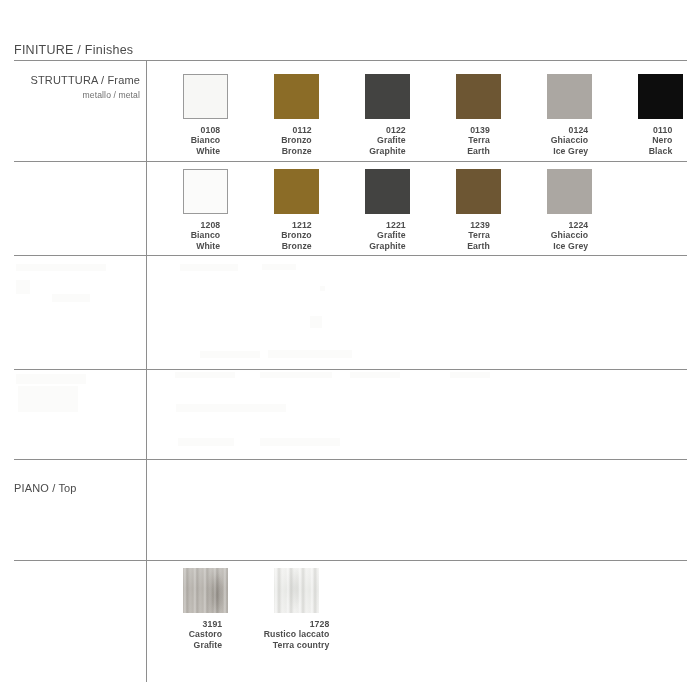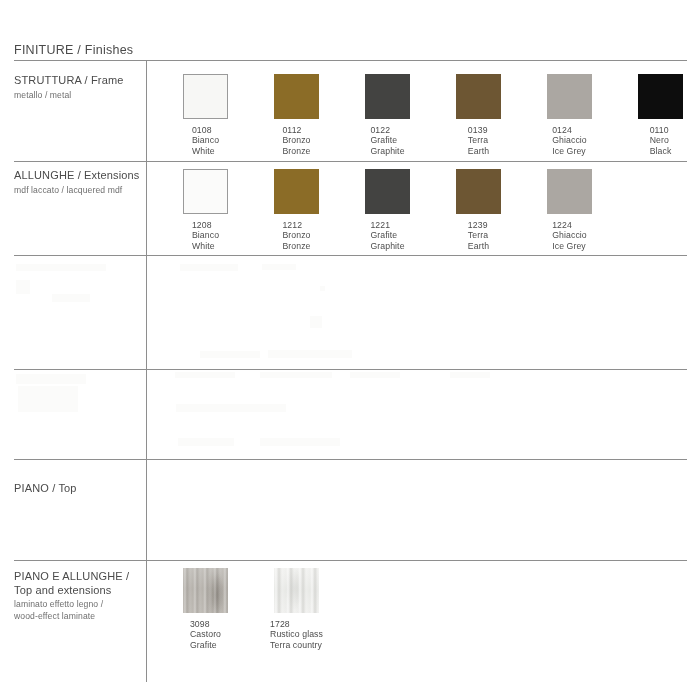--- a/index.html
+++ b/index.html
@@ -88,26 +88,27 @@
     box-sizing: border-box;
     position: relative;
     overflow: hidden;
   }
   .chip.bordered {
     border: 1px solid #9a9a9a;
   }
 
   .chip-caption {
     margin-top: 6px;
-    text-align: left;
+    text-align: right;
     font-size: 8.7px;
     line-height: 10.4px;
     color: #4d4d4d;
     letter-spacing: 0.1px;
     white-space: nowrap;
+    font-weight: bold;
   }
   .chip-caption .code { display: block; }
   .chip-caption .it   { display: block; }
   .chip-caption .en   { display: block; }
 
   
   .wood-beaver {
     background:
       repeating-linear-gradient(90deg,
         rgba(255,255,255,0.00) 0px,
@@ -159,21 +160,21 @@
 
   <div class="hrule" style="top:48px;"></div>
   <div class="hrule" style="top:149px;"></div>
   <div class="hrule" style="top:243px;"></div>
   <div class="hrule" style="top:357px;"></div>
   <div class="hrule" style="top:447px;"></div>
   <div class="hrule" style="top:548px;"></div>
 
   <div class="vrule" style="top:48px; height:622px;"></div>
 
-  <div class="sec-label" style="top:62px;">
+  <div class="sec-label" style="top:62px;text-align:right;">
     <div class="l1">STRUTTURA / Frame</div>
     <div class="l2">metallo / metal</div>
   </div>
 
   <div class="swatch-row" style="top:62px;">
 
     <div class="swatch-cell">
       <div class="chip bordered" style="background:#f7f7f5;"></div>
       <div class="chip-caption">
         <span class="code">0108</span>
@@ -222,24 +223,20 @@
       <div class="chip" style="background:#0d0d0d;"></div>
       <div class="chip-caption">
         <span class="code">0110</span>
         <span class="it">Nero</span>
         <span class="en">Black</span>
       </div>
     </div>
 
   </div>
 
-  <div class="sec-label" style="top:157px;">
-    <div class="l1">ALLUNGHE / Extensions</div>
-    <div class="l2">mdf laccato / lacquered mdf</div>
-  </div>
 
   <div class="swatch-row" style="top:157px;">
 
     <div class="swatch-cell">
       <div class="chip bordered" style="background:#fbfbfa;"></div>
       <div class="chip-caption">
         <span class="code">1208</span>
         <span class="it">Bianco</span>
         <span class="en">White</span>
       </div>
@@ -305,41 +302,37 @@
     <div class="ghost" style="left:178px; top:426px; width:56px;  height:8px;"></div>
     <div class="ghost" style="left:260px; top:426px; width:80px;  height:8px;"></div>
     <div class="ghost" style="left:176px; top:392px; width:110px; height:8px;"></div>
   </div>
 
   <div class="sec-label" style="top:458px;margin-top:12px;">
     <div class="l1">PIANO / Top</div>
   </div>
 
 
-  <div class="sec-label" style="top:558px;">
-    <div class="l1">PIANO E ALLUNGHE /<br>Top and extensions</div>
-    <div class="l2">laminato effetto legno /<br>wood-effect laminate</div>
-  </div>
 
   <div class="swatch-row" style="top:556px;">
 
     <div class="swatch-cell">
       <div class="chip wood-beaver"></div>
       <div class="chip-caption">
-        <span class="code">3098</span>
+        <span class="code">3191</span>
         <span class="it">Castoro</span>
         <span class="en">Grafite</span>
       </div>
     </div>
 
 
     <div class="swatch-cell">
       <div class="chip wood-white-country"></div>
       <div class="chip-caption">
         <span class="code">1728</span>
-        <span class="it">Rustico glass</span>
+        <span class="it">Rustico laccato</span>
         <span class="en">Terra country</span>
       </div>
     </div>
 
   </div>
 
 </div>
 
 </body></html>

